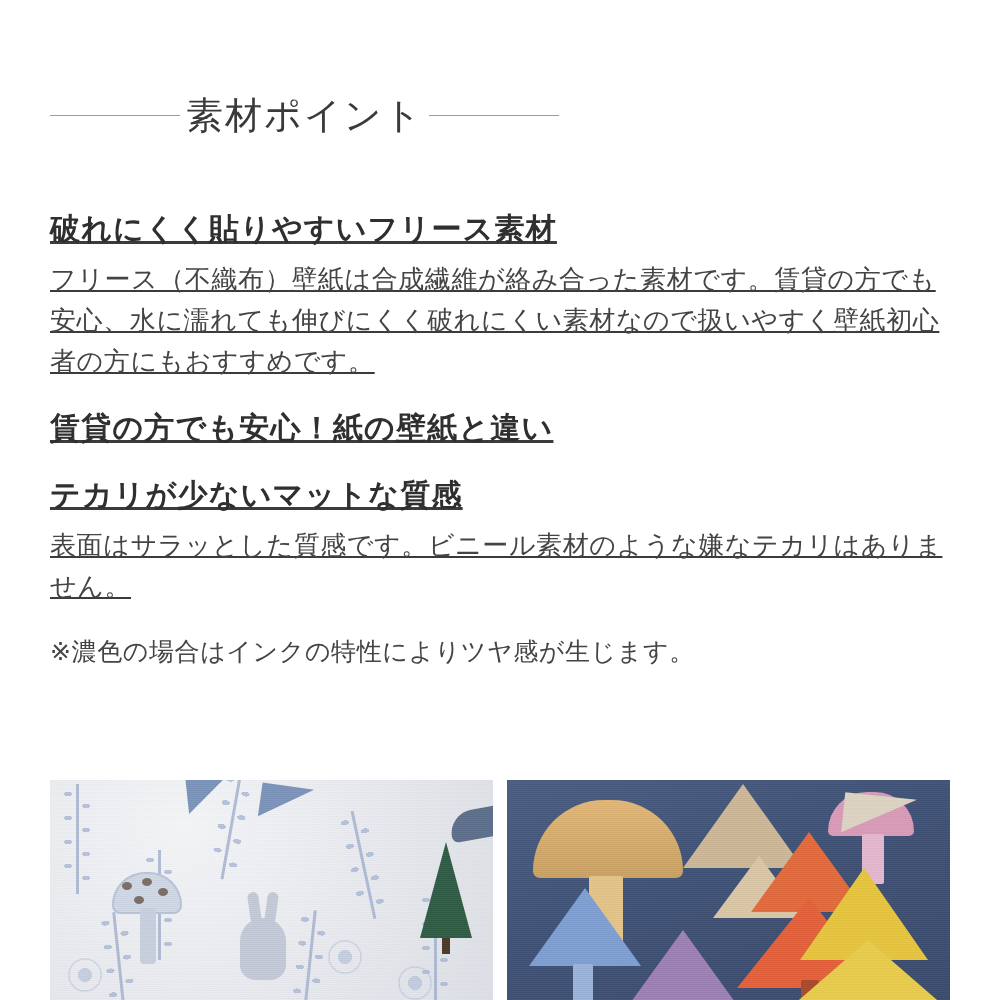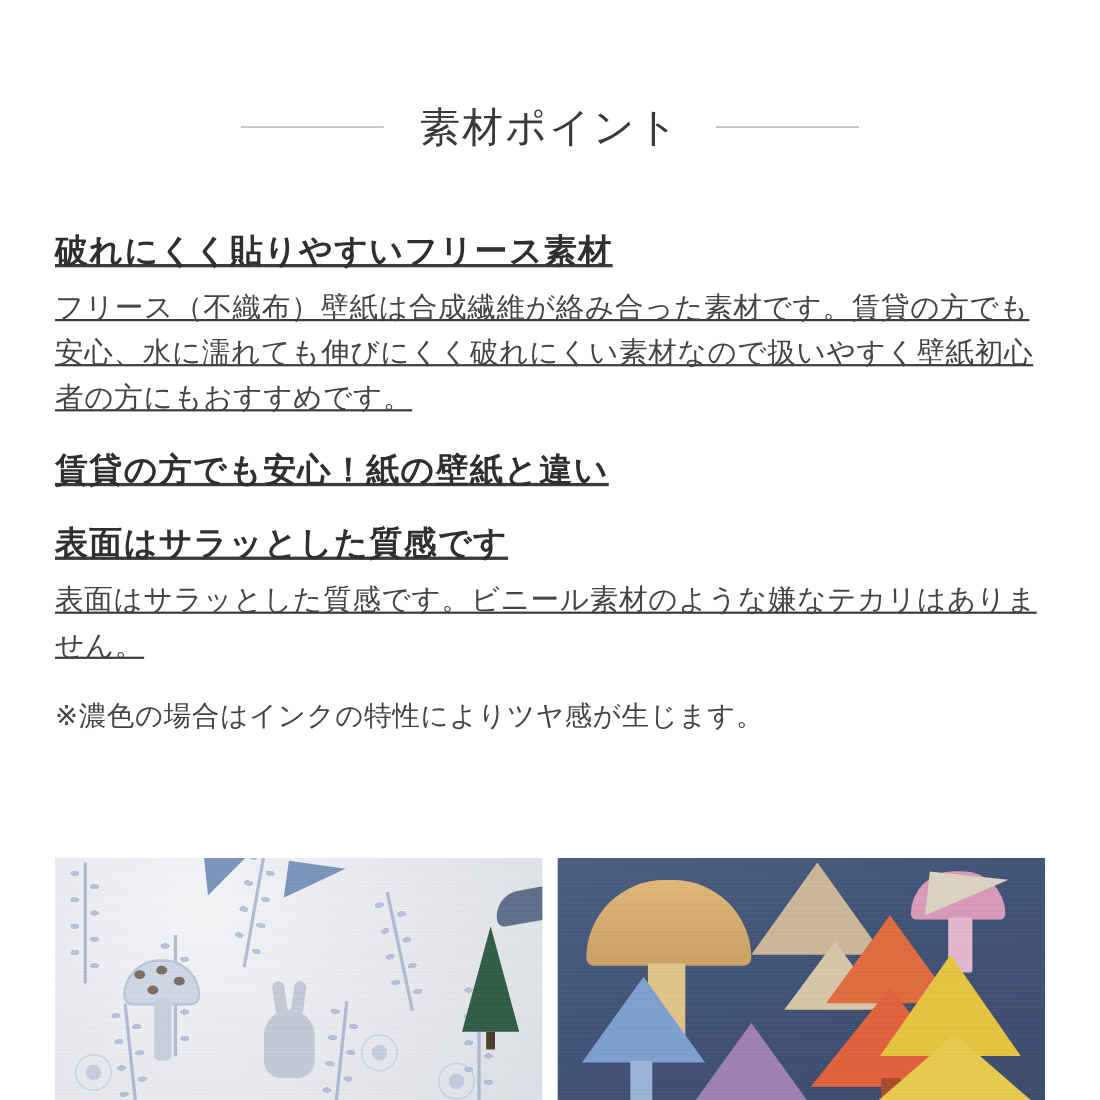--- a/index.html
+++ b/index.html
@@ -19,22 +19,21 @@
     width: 1000px;
     height: 1000px;
     box-sizing: border-box;
     padding: 0 50px;
   }
 
   
   .section-title-row {
     display: flex;
     align-items: center;
-    justify-content: center;
-    gap: 32px;
+    gap: 6px;
     padding-top: 72px;
     padding-bottom: 8px;
   }
   .rule {
     width: 130px;
     height: 1px;
     background: #9b9b9b;
   }
   .section-title {
     font-size: 37px;
@@ -243,21 +242,21 @@
     <section class="block">
       <h2 class="block-heading">破れにくく貼りやすいフリース素材</h2>
       <p class="block-body">フリース（不織布）壁紙は合成繊維が絡み合った素材です。賃貸の方でも安心、水に濡れても伸びにくく破れにくい素材なので扱いやすく壁紙初心者の方にもおすすめです。</p>
     </section>
 
     <section class="block">
       <h2 class="block-heading">賃貸の方でも安心！紙の壁紙と違い</h2>
     </section>
 
     <section class="block">
-      <h2 class="block-heading">表面はサラッとした質感です</h2>
+      <h2 class="block-heading">テカリが少ないマットな質感</h2>
       <p class="block-body">表面はサラッとした質感です。ビニール素材のような嫌なテカリはありません。</p>
     </section>
 
     <p class="note">※濃色の場合はインクの特性によりツヤ感が生じます。</p>
   </div>
 
   <div class="image-row">
 
     <div class="photo photo-left">
       <span class="leafcol" style="left:14px; top:4px;"></span>

